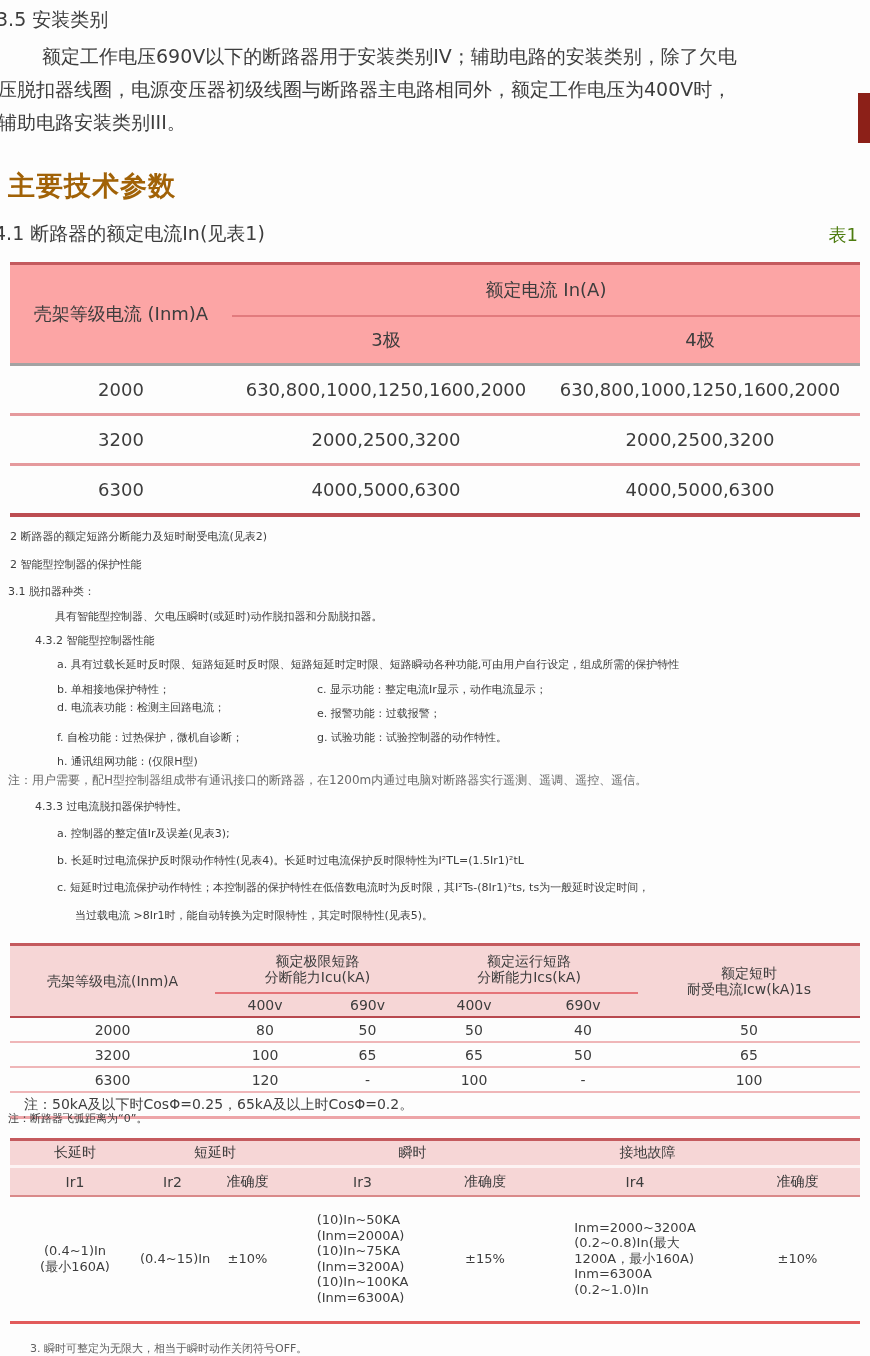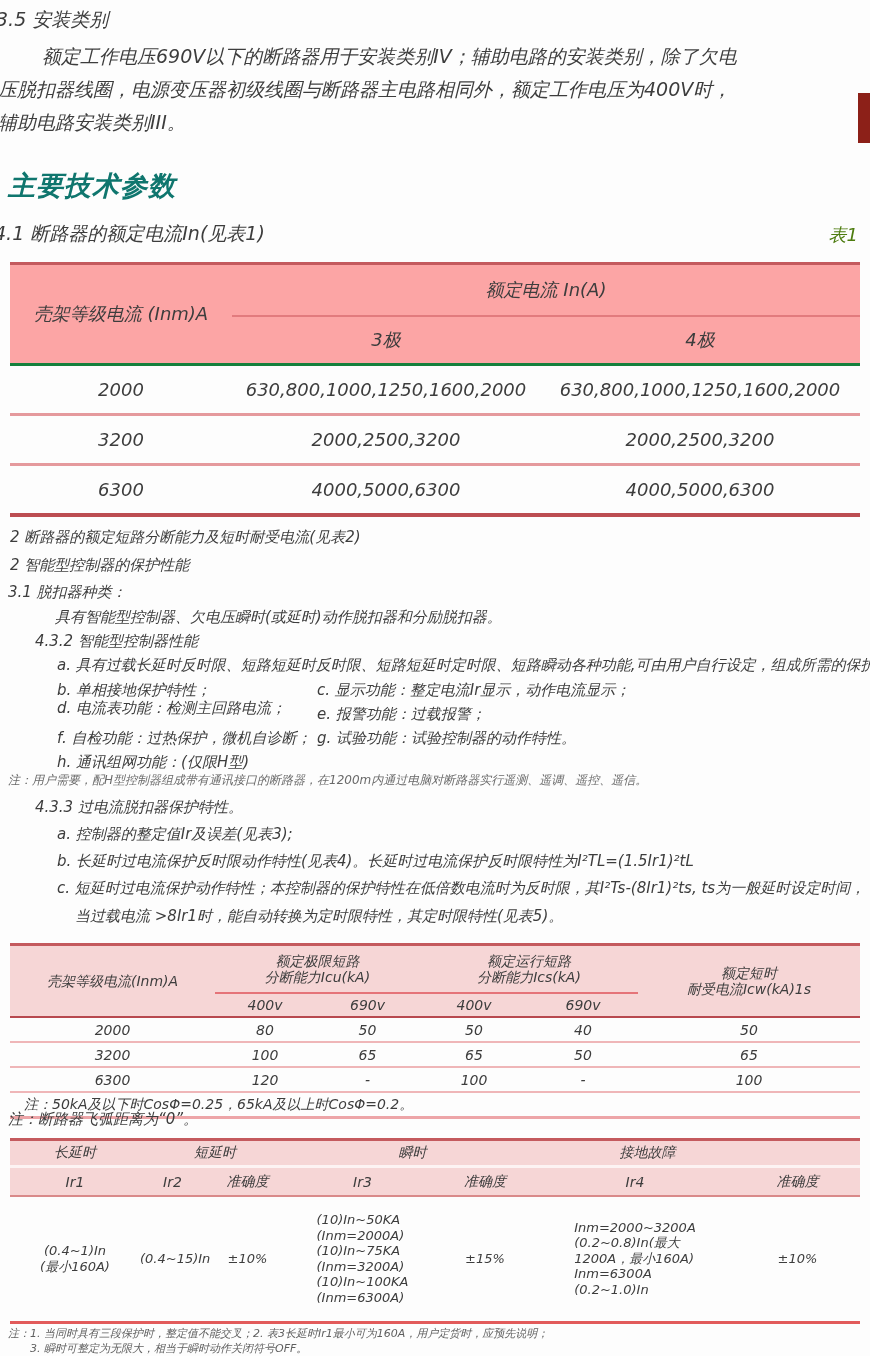--- a/index.html
+++ b/index.html
@@ -1,39 +1,38 @@
 <!DOCTYPE html>
 <html><head>
 <meta charset="utf-8">
 <style>
   html,body{margin:0;padding:0;background:#ffffff;}
   .page{
     position:relative;width:870px;height:1356px;overflow:hidden;
     background:#fdfdfd;color:#3d3d3d;
     font-family:"DejaVu Sans","Liberation Sans",sans-serif;
-    font-style:italic;
   }
   .abs{position:absolute;white-space:nowrap;}
   .t19{font-size:19px;line-height:22px;}
-  .t15{font-size:15px;line-height:18px;}
+  .t15{font-size:11px;line-height:18px;}
   .t12{font-size:12px;color:#6a6a6a;}
   .t11{font-size:11px;color:#5f5f5f;}
-  .main-heading{font-size:27px;font-weight:bold;color:#0f766e;letter-spacing:1px;}
+  .main-heading{font-size:27px;font-weight:bold;color:#a16207;letter-spacing:1px;}
   .ref-red{color:#4d7c0f;font-size:18px;}
 
   
   table{border-collapse:collapse;table-layout:fixed;width:850px;color:#3d3d3d;}
   th,td{font-weight:normal;text-align:center;vertical-align:middle;padding:0;}
 
   
   .tbl1{border-top:3px solid #c45a5e;font-size:18px;}
   .tbl1 thead th{background:#fca5a5;}
   .tbl1 .grp{border-bottom:2px solid #e27b7e;height:50px;}
   .tbl1 .sub{height:46px;}
-  .tbl1 thead .hdr-bottom{border-bottom:3px solid #15803d;}
+  .tbl1 thead .hdr-bottom{border-bottom:3px solid #a3a3a3;}
   .tbl1 tbody tr{height:50px;}
   .tbl1 tbody tr td{border-bottom:3px solid #e59a9d;}
   .tbl1 tbody tr.last td{border-bottom:4px solid #bc4d52;}
 
   
   .tbl2{border-top:3px solid #c45a5e;font-size:14px;}
   .tbl2 thead th{background:#f6d6d6;line-height:16px;}
   .tbl2 .grp2{border-bottom:2px solid #e57479;height:46px;}
   .tbl2 .sub2{height:22px;}
   .tbl2 thead .hdr-bottom{border-bottom:2px solid #b8494f;}
@@ -252,16 +251,15 @@
               <div>Inm=6300A</div>
               <div>(0.2~1.0)In</div>
             </div>
           </td>
           <td>±10%</td>
         </tr>
       </tbody>
     </table>
   </div>
 
-  <div class="abs t11" style="left:8px;top:1326px;">注：1. 当同时具有三段保护时，整定值不能交叉；2. 表3长延时Ir1最小可为160A，用户定货时，应预先说明；</div>
   <div class="abs t11" style="left:30px;top:1341px;">3. 瞬时可整定为无限大，相当于瞬时动作关闭符号OFF。</div>
 
 </div>
 
 </body></html>

